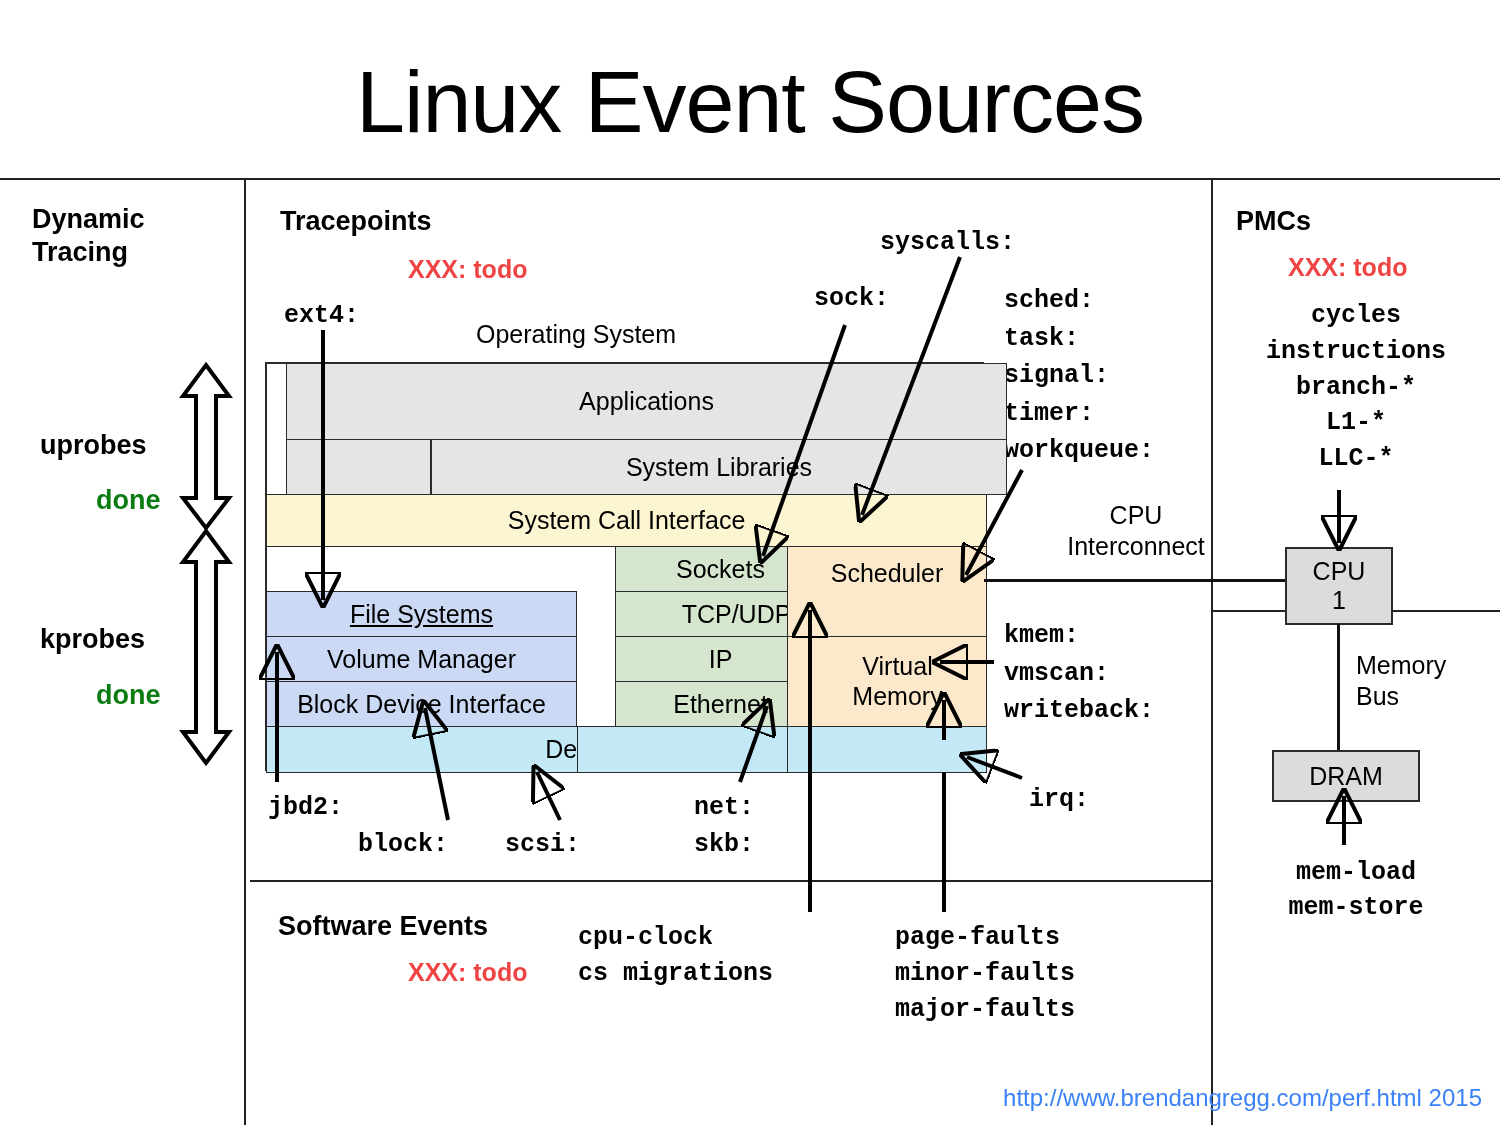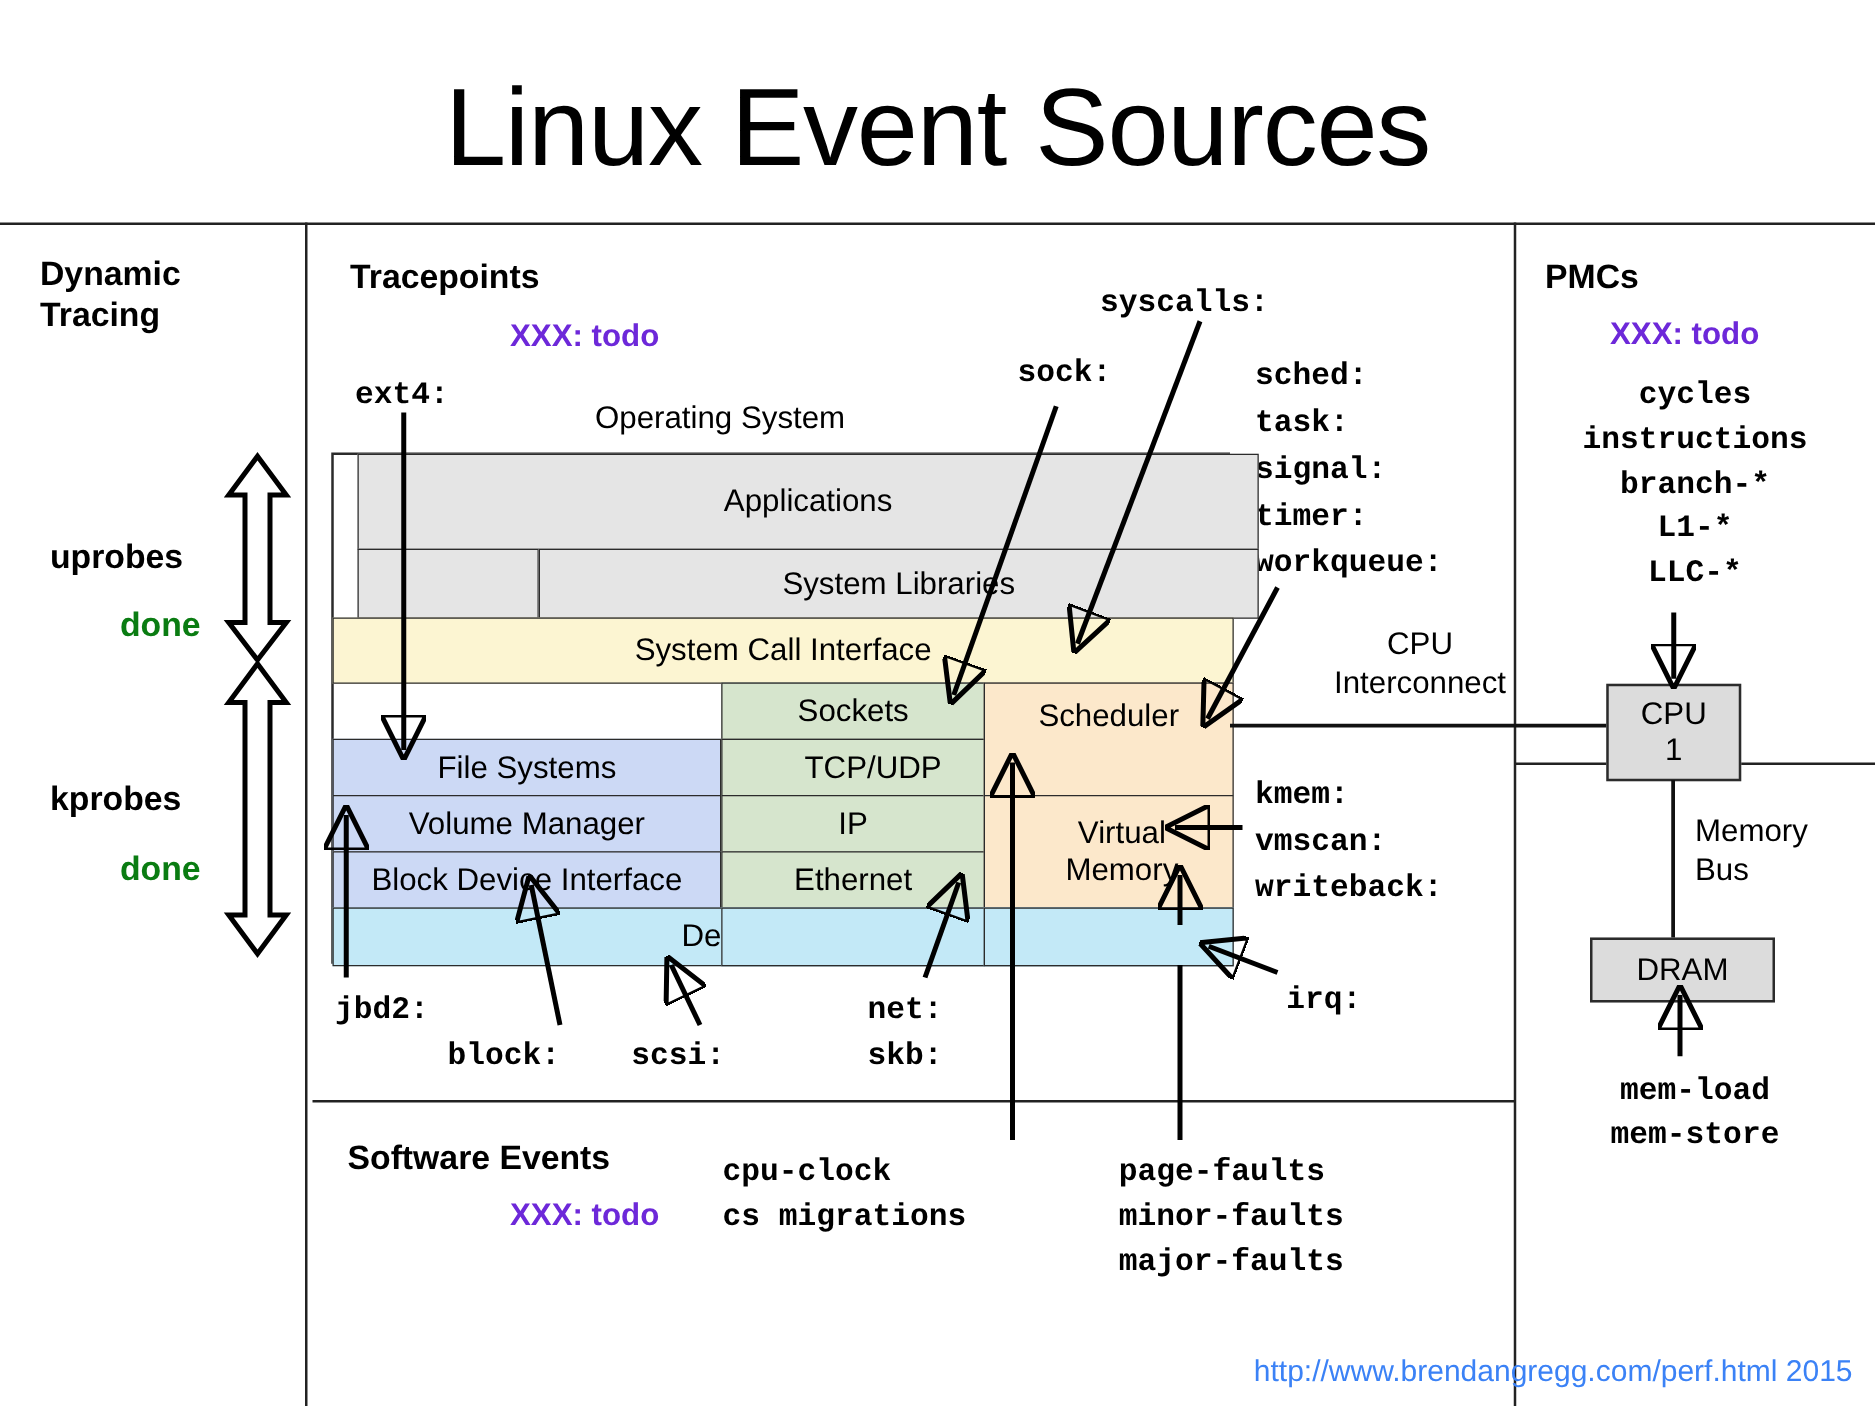--- a/index.html
+++ b/index.html
@@ -21,21 +21,21 @@
   #vdiv-left{left:244px;top:178px;width:2px;height:947px;}
   #vdiv-right{left:1211px;top:178px;width:2px;height:947px;}
 
   
   .sec-head{position:absolute;font-size:27px;font-weight:bold;line-height:1.22;}
   #head-dynamic{left:32px;top:203px;}
   #head-trace{left:280px;top:205px;}
   #head-pmcs{left:1236px;top:205px;}
   #head-sw{left:278px;top:910px;}
 
-  .todo{position:absolute;color:#6d28d9;font-weight:bold;font-size:25px;}
+  .todo{position:absolute;color:#ef4444;font-weight:bold;font-size:25px;}
   #todo-trace{left:408px;top:255px;}
   #todo-pmcs{left:1288px;top:253px;}
   #todo-sw{left:408px;top:958px;}
 
   
   .mono{position:absolute;font-family:"Liberation Mono",monospace;
         font-weight:bold;font-size:25px;line-height:1.50;white-space:pre;}
 
   #lbl-ext4{left:284px;top:297px;}
   #lbl-sock{left:793px;top:280px;margin-left:21px;}
@@ -69,31 +69,31 @@
 
   
   #os-stack{position:absolute;left:265px;top:362px;width:719px;height:409px;
             border:2px solid #2b2b2b;box-sizing:border-box;}
   .cell{position:absolute;box-sizing:border-box;border:1px solid #2b2b2b;
         display:flex;align-items:center;justify-content:center;
         font-size:25px;color:#000;}
   .pink{background:#e5e5e5;margin-left:20px;}
   .yellow{background:#fcf5d2;}
   .blue{background:#ccd9f5;}
-  .green{background:#d6e5cd;}
+  .green{background:#d6e5cd;margin-left:38px;}
   .orange{background:#fce8cb;}
   .cyan{background:#c3e9f7;}
 
   
   #c-apps {left:-1px;  top:-1px;  width:721px; height:77px;}
   #c-syslib{left:144px;top:75px;  width:576px; height:56px;}
   #c-applow{left:-1px; top:75px;  width:145px; height:56px;}
   #c-sci  {left:-1px;  top:130px; width:721px; height:53px;}
   #c-vfs  {left:-1px;  top:182px; width:311px; height:46px;}
-  #c-fs   {left:-1px;  top:227px; width:311px; height:46px;}
+  #c-fs   {left:-1px;  top:227px; width:311px; height:46px;text-decoration:underline;}
   #c-vm   {left:-1px;  top:272px; width:311px; height:46px;}
   #c-bdi  {left:-1px;  top:317px; width:311px; height:46px;}
   #c-sockets{left:310px;top:182px;width:211px; height:46px;}
   #c-tcp  {left:310px; top:227px; width:211px; height:46px;padding-left:32px;}
   #c-ip   {left:310px; top:272px; width:211px; height:46px;}
   #c-eth  {left:310px; top:317px; width:211px; height:46px;}
   #c-sched{left:520px; top:182px; width:200px; height:91px;}
   #c-schedlow{left:520px;top:272px;width:22px; height:91px;}
   #c-vmem {left:541px; top:272px; width:179px; height:91px;}
   #c-dd   {left:-1px;  top:362px; width:721px; height:47px;}

